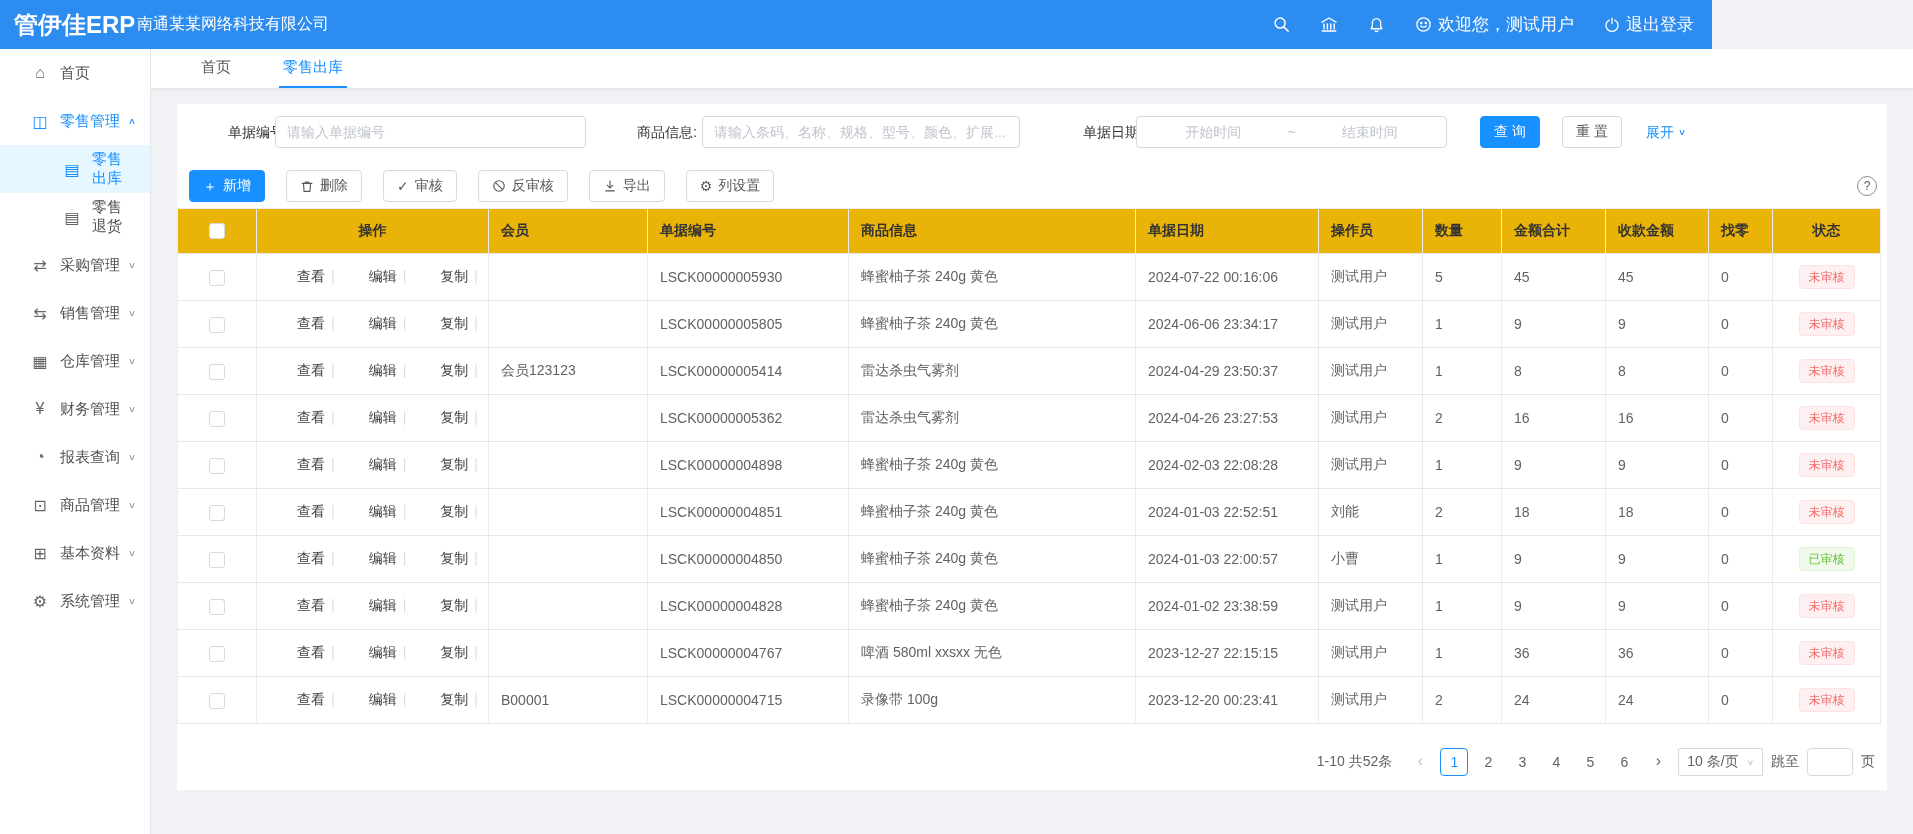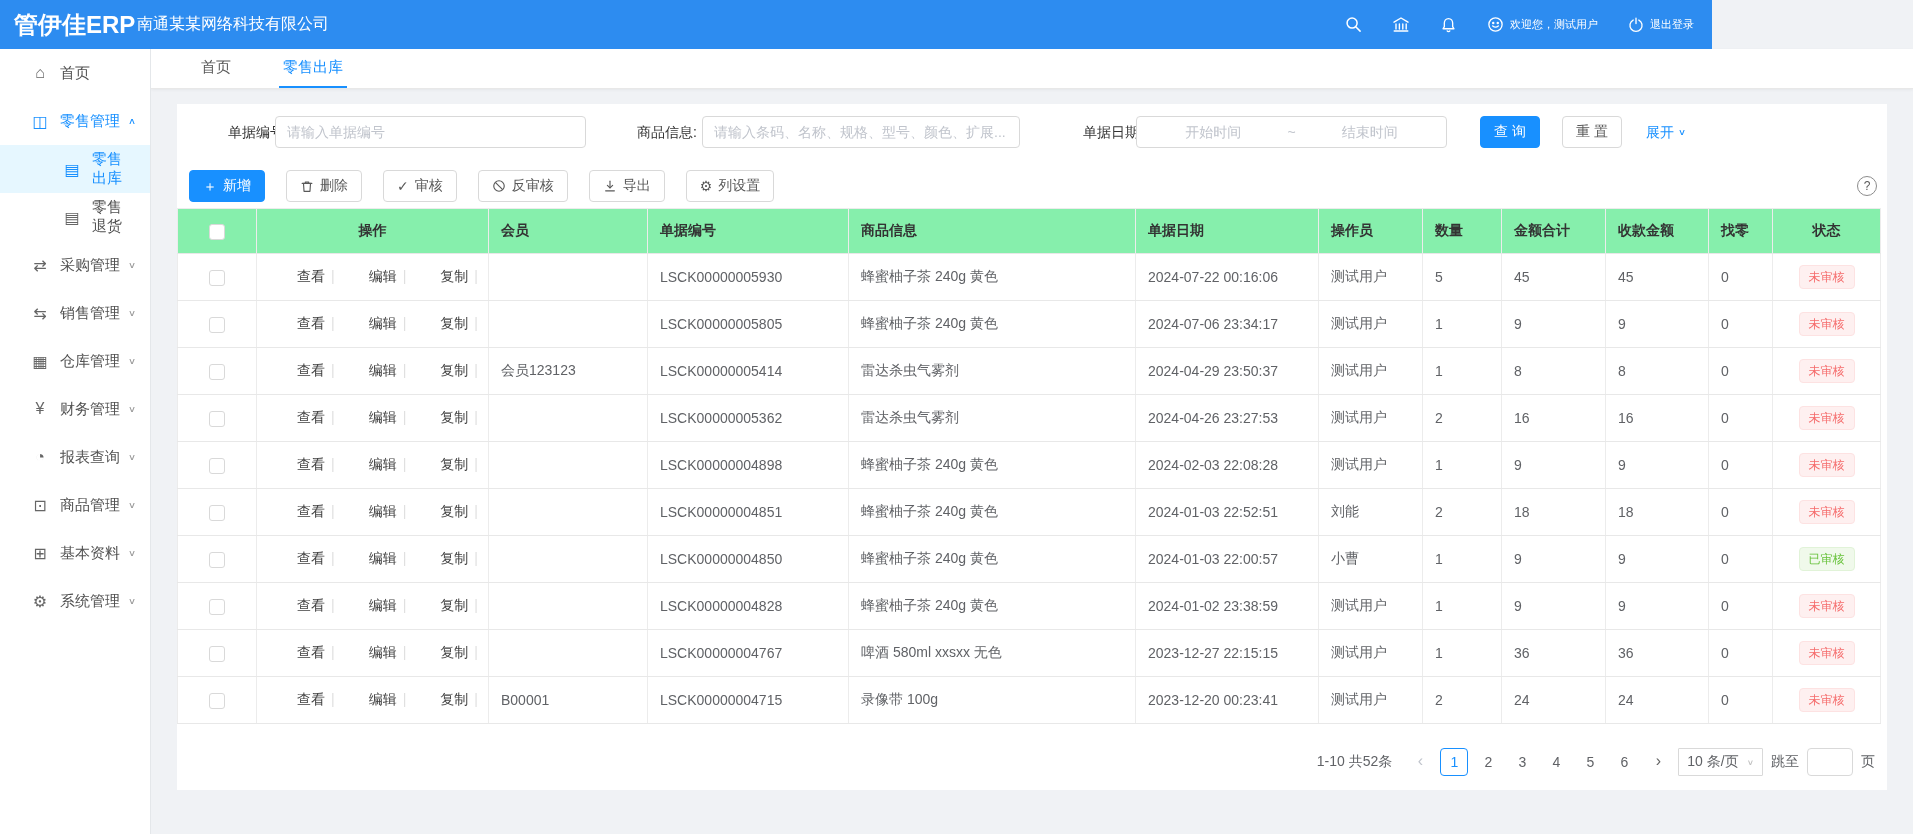--- a/index.html
+++ b/index.html
@@ -3,21 +3,21 @@
 <meta charset="utf-8">
 <style>
   * { margin:0; padding:0; box-sizing:border-box; }
   html,body { width:1913px; height:834px; overflow:hidden; }
   body { font-family:"Liberation Sans","DejaVu Sans",sans-serif; background:#f0f2f5; position:relative; font-size:14px; }
 
   
   .topbar { position:absolute; top:0; left:0; width:1712px; height:49px; background:#2d8cf0; display:flex; align-items:center; color:#fff; z-index:20; }
   .logo { width:137px; padding-left:14px; font-size:24px; font-weight:bold; white-space:nowrap; }
   .company { font-size:16px; white-space:nowrap; }
-  .topbar-right { margin-left:auto; display:flex; align-items:center; gap:30px; padding-right:18px; font-size:11px; }
+  .topbar-right { margin-left:auto; display:flex; align-items:center; gap:30px; padding-right:18px; font-size:17px; }
   .tb-icon { display:inline-flex; align-items:center; justify-content:center; cursor:pointer; }
   .tb-icon svg { display:block; }
   .tb-user { display:flex; align-items:center; gap:6px; cursor:pointer; white-space:nowrap; }
 
   
   .sidebar { position:absolute; top:49px; left:0; bottom:0; width:151px; background:#fff; border-right:1px solid #e4e7ea; z-index:10; }
   .menu { list-style:none; }
   .menu li { height:48px; display:flex; align-items:center; padding:0 14px 0 30px; font-size:15px; color:#515151; cursor:pointer; }
   .mi-icon { width:20px; margin-right:10px; font-size:16px; color:#666; text-align:center; flex:none; }
   .menu li.sub { padding-left:62px; }
@@ -56,21 +56,21 @@
 
   
   .toolbar { position:relative; height:32px; margin-top:22px; padding-left:12px; display:flex; gap:21px; align-items:center; }
   .t-icon { font-size:14px; line-height:1; display:inline-flex; align-items:center; }
   .t-icon svg { display:block; }
   .help-circle { position:absolute; right:10px; top:6px; width:20px; height:20px; border:1px solid #8c8c8c; border-radius:50%; color:#595959; font-size:12px; line-height:18px; text-align:center; cursor:pointer; }
 
   
   table { margin-top:6px; width:1703px; border-collapse:collapse; table-layout:fixed; border-left:1px solid #ececec; }
   th, td { border-bottom:1px solid #e8e8e8; border-right:1px solid #ececec; padding:0 12px; font-size:14px; text-align:left; overflow:hidden; white-space:nowrap; }
-  thead th { background:#86efac; border-top:1px solid #ececec; font-weight:600; color:#333; height:45px; }
+  thead th { background:#eab308; border-top:1px solid #ececec; font-weight:600; color:#333; height:45px;font-family:Liberation Serif, serif; }
   td { height:47px; color:#606266; }
   .center { text-align:center; }
   .cb { display:inline-block; width:16px; height:16px; border:1px solid #d9d9d9; border-radius:3px; background:#fff; vertical-align:middle; cursor:pointer; }
   .actions a { color:#404040; text-decoration:none; cursor:pointer;margin-left:28px; }
   .actions .sep { color:#e0e0e0; margin:0 6px; }
   .badge { display:inline-block; min-width:56px; padding:3px 8px; font-size:12px; border-radius:4px; text-align:center; line-height:1.4; }
   .badge.danger { color:#f56c6c; background:#fef0f0; border:1px solid #fde2e2; }
   .badge.success { color:#67c23a; background:#f0f9eb; border:1px solid #e1f3d8; }
 
   
@@ -317,21 +317,21 @@
             <td>45</td>
             <td>0</td>
             <td class="center"><span class="badge danger">未审核</span></td>
           </tr>
           <tr>
             <td class="center"><span class="cb"></span></td>
             <td class="actions center"><a>查看</a><span class="sep">|</span><a>编辑</a><span class="sep">|</span><a>复制</a><span class="sep">|</span><a>删除</a></td>
             <td></td>
             <td>LSCK00000005805</td>
             <td>蜂蜜柚子茶 240g 黄色</td>
-            <td>2024-07-06 23:34:17</td>
+            <td>2024-06-06 23:34:17</td>
             <td>测试用户</td>
             <td>1</td>
             <td>9</td>
             <td>9</td>
             <td>0</td>
             <td class="center"><span class="badge danger">未审核</span></td>
           </tr>
           <tr>
             <td class="center"><span class="cb"></span></td>
             <td class="actions center"><a>查看</a><span class="sep">|</span><a>编辑</a><span class="sep">|</span><a>复制</a><span class="sep">|</span><a>删除</a></td>

